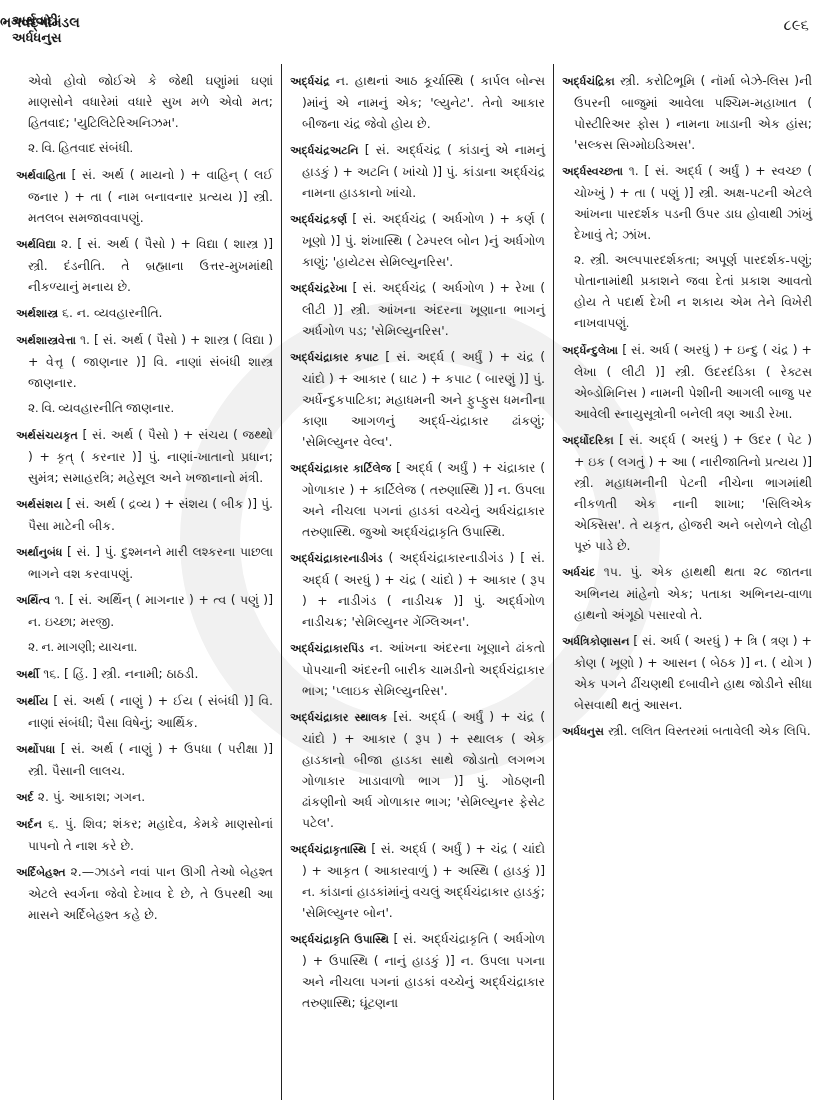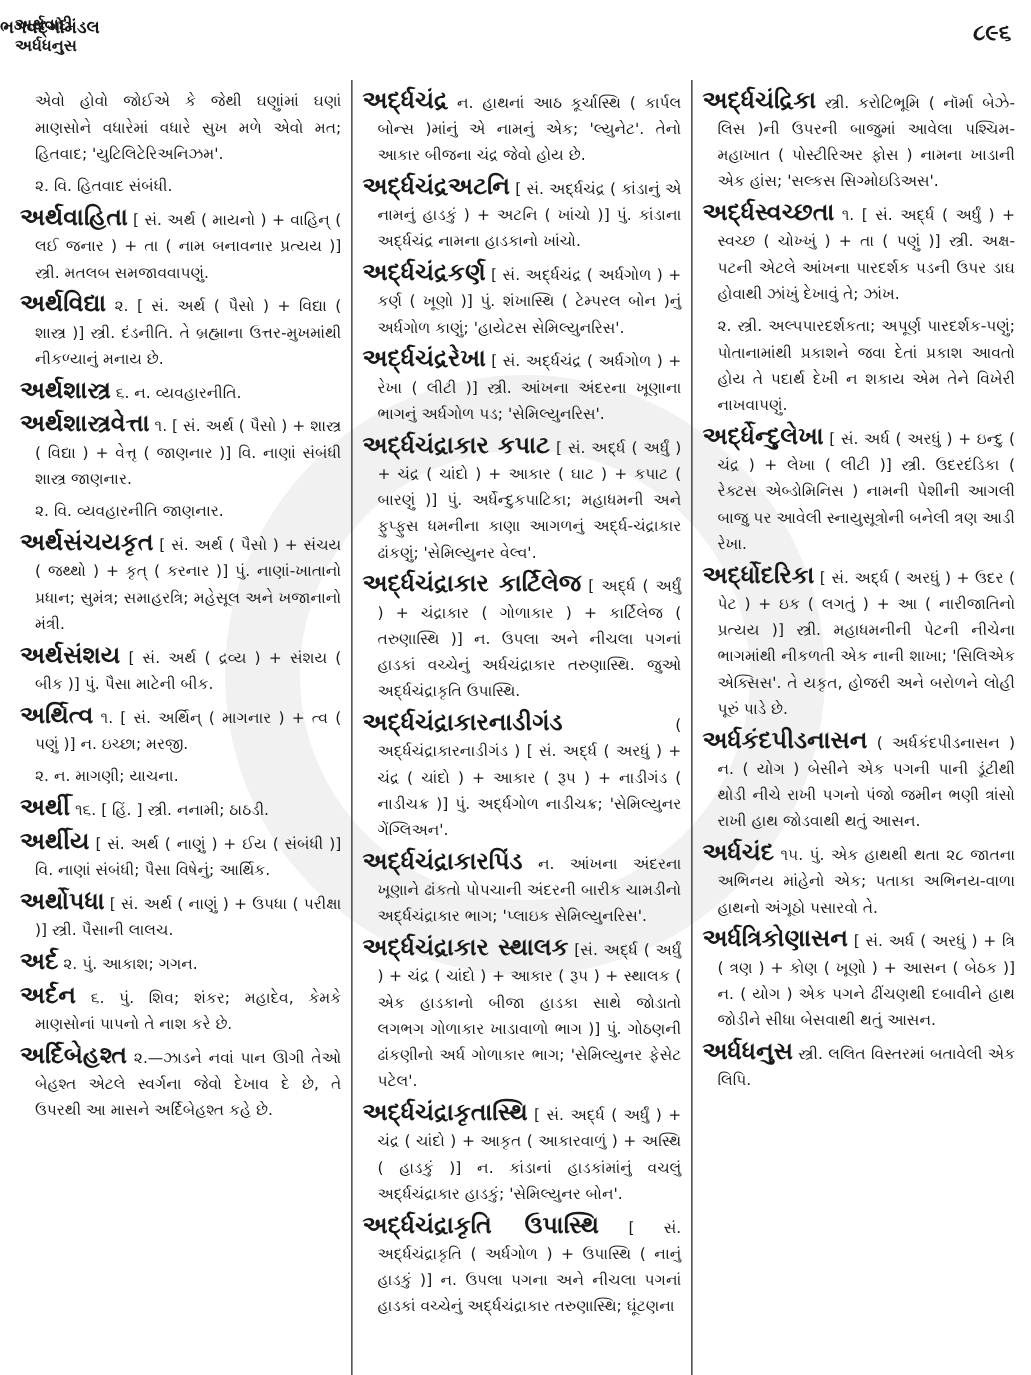--- a/index.html
+++ b/index.html
@@ -13,37 +13,37 @@
     position: absolute; left: 180px; top: 300px;
     width: 480px; height: 480px; border-radius: 50%;
     border: 60px solid #f1f1f1; box-sizing: border-box;
     z-index: 0; pointer-events: none;
   }
   .header {
     position: absolute; top: 0; left: 0; width: 825px; height: 54px; z-index: 1;
   }
   .guide { position: absolute; left: 12px; top: 12px; font-weight: bold; font-size: 13px; line-height: 17px; }
   .title { position: absolute; left: 0; width: 825px; top: 14px; text-align: left; font-weight: bold; font-size: 14px; }
-  .pageno { position: absolute; right: 16px; top: 16px; font-weight: bold; font-size: 18px; }
+  .pageno { position: absolute; right: 16px; top: 16px; font-weight: normal; font-size: 15px; }
   .columns {
     position: absolute; top: 64px; left: 8px; width: 812px; height: 1045px;
     display: flex; z-index: 1; justify-content: flex-end;
   }
   .col {
     box-sizing: border-box; padding: 6px 8px 0 8px;
     font-size: 12.4px; line-height: 21px; text-align: justify;
     overflow: hidden;
   }
   .col1 { width: 273px; }
   .col2 { width: 273px; border-left: 1.5px solid #222; border-right: 1.5px solid #222; }
   .col3 { width: 266px; }
   .entry { margin: 0 0 5px 0; padding-left: 12px; text-indent: -12px; }
   .entry.cont { text-indent: 0; }
-  .sense { margin: 0 0 5px 0; padding-left: 12px; }
-  .hw { font-weight: bold; font-size: 19px; }
+  .sense { margin: 0 0 5px 0; padding-left: 12px; font-family: Liberation Serif, serif; }
+  .hw { font-weight: bold; font-size: 11px; }
 </style>
 </head>
 <body>
 
 <div class="watermark"></div>
 
 <div class="header">
   <div class="guide">
     <div>અર્થવાદી</div>
     <div>અર્ધધનુસ</div>
@@ -56,20 +56,21 @@
   <div class="col col1">
       <p class="entry cont"><span>એવો હોવો જોઈએ કે જેથી ઘણુાંમાં ઘણાં માણસોને વધારેમાં વધારે સુખ મળે એવો મત; હિતવાદ; 'યુટિલિટેરિઅનિઝમ'.</span></p>
       <p class="sense"><span>૨. વિ. હિતવાદ સંબંધી.</span></p>
       <p class="entry"><span class="hw">અર્થવાહિતા</span> <span>[ સં. અર્થ ( માયનો ) + વાહિન્ ( લઈ જનાર ) + તા ( નામ બનાવનાર પ્રત્યય )] સ્ત્રી. મતલબ સમજાવવાપણું.</span></p>
       <p class="entry"><span class="hw">અર્થવિદ્યા</span> <span>૨. [ સં. અર્થ ( પૈસો ) + વિદ્યા ( શાસ્ત્ર )] સ્ત્રી. દંડનીતિ. તે બ્રહ્માના ઉત્તર-મુખમાંથી નીકળ્યાનું મનાય છે.</span></p>
       <p class="entry"><span class="hw">અર્થશાસ્ત્ર</span> <span>૬. ન. વ્યવહારનીતિ.</span></p>
       <p class="entry"><span class="hw">અર્થશાસ્ત્રવેત્તા</span> <span>૧. [ સં. અર્થ ( પૈસો ) + શાસ્ત્ર ( વિદ્યા ) + વેત્તૃ ( જાણનાર )] વિ. નાણાં સંબંધી શાસ્ત્ર જાણનાર.</span></p>
       <p class="sense"><span>૨. વિ. વ્યવહારનીતિ જાણનાર.</span></p>
       <p class="entry"><span class="hw">અર્થસંચયકૃત</span> <span>[ સં. અર્થ ( પૈસો ) + સંચય ( જથ્થો ) + કૃત્ ( કરનાર )] પું. નાણાં-ખાતાનો પ્રધાન; સુમંત્ર; સમાહરત્રિ; મહેસૂલ અને ખજાનાનો મંત્રી.</span></p>
       <p class="entry"><span class="hw">અર્થસંશય</span> <span>[ સં. અર્થ ( દ્રવ્ય ) + સંશય ( બીક )] પું. પૈસા માટેની બીક.</span></p>
+      <p class="entry"><span class="hw">અર્થાનુબંધ</span> <span>[ સં. ] પું. દુશ્મનને મારી લશ્કરના પાછલા ભાગને વશ કરવાપણું.</span></p>
       <p class="entry"><span class="hw">અર્થિત્વ</span> <span>૧. [ સં. અર્થિન્ ( માગનાર ) + ત્વ ( પણું )] ન. ઇચ્છા; મરજી.</span></p>
       <p class="sense"><span>૨. ન. માગણી; યાચના.</span></p>
       <p class="entry"><span class="hw">અર્થી</span> <span>૧૬. [ હિં. ] સ્ત્રી. નનામી; ઠાઠડી.</span></p>
       <p class="entry"><span class="hw">અર્થીય</span> <span>[ સં. અર્થ ( નાણું ) + ઈય ( સંબંધી )] વિ. નાણાં સંબંધી; પૈસા વિષેનું; આર્થિક.</span></p>
       <p class="entry"><span class="hw">અર્થોપધા</span> <span>[ સં. અર્થ ( નાણું ) + ઉપધા ( પરીક્ષા )] સ્ત્રી. પૈસાની લાલચ.</span></p>
       <p class="entry"><span class="hw">અર્દ</span> <span>૨. પું. આકાશ; ગગન.</span></p>
       <p class="entry"><span class="hw">અર્દન</span> <span>૬. પું. શિવ; શંકર; મહાદેવ, કેમકે માણસોનાં પાપનો તે નાશ કરે છે.</span></p>
       <p class="entry"><span class="hw">અર્દિબેહશ્ત</span> <span>૨.—ઝાડને નવાં પાન ઊગી તેઓ બેહશ્ત એટલે સ્વર્ગના જેવો દેખાવ દે છે, તે ઉપરથી આ માસને અર્દિબેહશ્ત કહે છે.</span></p>
     </div>
   <div class="col col2">
@@ -84,18 +85,17 @@
       <p class="entry"><span class="hw">અર્દ્ધચંદ્રાકાર સ્થાલક</span> <span>[સં. અર્દ્ધ ( અર્ધું ) + ચંદ્ર ( ચાંદો ) + આકાર ( રૂપ ) + સ્થાલક ( એક હાડકાનો બીજા હાડકા સાથે જોડાતો લગભગ ગોળાકાર ખાડાવાળો ભાગ )] પું. ગોઠણની ઢાંકણીનો અર્ધ ગોળાકાર ભાગ; 'સેમિલ્યુનર ફેસેટ પટેલ'.</span></p>
       <p class="entry"><span class="hw">અર્દ્ધચંદ્રાકૃતાસ્થિ</span> <span>[ સં. અર્દ્ધ ( અર્ધું ) + ચંદ્ર ( ચાંદો ) + આકૃત ( આકારવાળું ) + અસ્થિ ( હાડકું )] ન. કાંડાનાં હાડકાંમાંનું વચલું અર્દ્ધચંદ્રાકાર હાડકું; 'સેમિલ્યુનર બોન'.</span></p>
       <p class="entry"><span class="hw">અર્દ્ધચંદ્રાકૃતિ ઉપાસ્થિ</span> <span>[ સં. અર્દ્ધચંદ્રાકૃતિ ( અર્ધગોળ ) + ઉપાસ્થિ ( નાનું હાડકું )] ન. ઉપલા પગના અને નીચલા પગનાં હાડકાં વચ્ચેનું અર્દ્ધચંદ્રાકાર તરુણાસ્થિ; ઘૂંટણના</span></p>
     </div>
   <div class="col col3">
       <p class="entry"><span class="hw">અર્દ્ધચંદ્રિકા</span> <span>સ્ત્રી. કરોટિભૂમિ ( નૉર્મા બેઝે-લિસ )ની ઉપરની બાજુમાં આવેલા પશ્ચિમ-મહાખાત ( પોસ્ટીરિઅર ફોસ ) નામના ખાડાની એક હાંસ; 'સલ્કસ સિગ્મોઇડિઅસ'.</span></p>
       <p class="entry"><span class="hw">અર્દ્ધસ્વચ્છતા</span> <span>૧. [ સં. અર્દ્ધ ( અર્ધું ) + સ્વચ્છ ( ચોખ્ખું ) + તા ( પણું )] સ્ત્રી. અક્ષ-પટની એટલે આંખના પારદર્શક પડની ઉપર ડાઘ હોવાથી ઝાંખું દેખાવું તે; ઝાંખ.</span></p>
       <p class="sense"><span>૨. સ્ત્રી. અલ્પપારદર્શકતા; અપૂર્ણ પારદર્શક-પણું; પોતાનામાંથી પ્રકાશને જવા દેતાં પ્રકાશ આવતો હોય તે પદાર્થ દેખી ન શકાય એમ તેને વિખેરી નાખવાપણું.</span></p>
       <p class="entry"><span class="hw">અર્દ્ધેન્દુલેખા</span> <span>[ સં. અર્ધ ( અરધું ) + ઇન્દુ ( ચંદ્ર ) + લેખા ( લીટી )] સ્ત્રી. ઉદરદંડિકા ( રેક્ટસ એબ્ડોમિનિસ ) નામની પેશીની આગલી બાજુ પર આવેલી સ્નાયુસૂત્રોની બનેલી ત્રણ આડી રેખા.</span></p>
       <p class="entry"><span class="hw">અર્દ્ધોદરિકા</span> <span>[ સં. અર્દ્ધ ( અરધું ) + ઉદર ( પેટ ) + ઇક ( લગતું ) + આ ( નારીજાતિનો પ્રત્યય )] સ્ત્રી. મહાધમનીની પેટની નીચેના ભાગમાંથી નીકળતી એક નાની શાખા; 'સિલિએક એક્સિસ'. તે યકૃત, હોજરી અને બરોળને લોહી પૂરું પાડે છે.</span></p>
-      <p class="entry"><span class="hw">અર્ધકંદપીડનાસન</span> <span>( અર્ધકંદપીડનાસન ) ન. ( યોગ ) બેસીને એક પગની પાની ડૂંટીથી થોડી નીચે રાખી પગનો પંજો જમીન ભણી ત્રાંસો રાખી હાથ જોડવાથી થતું આસન.</span></p>
       <p class="entry"><span class="hw">અર્ધચંદ</span> <span>૧૫. પું. એક હાથથી થતા ૨૮ જાતના અભિનય માંહેનો એક; પતાકા અભિનય-વાળા હાથનો અંગૂઠો પસારવો તે.</span></p>
       <p class="entry"><span class="hw">અર્ધત્રિકોણાસન</span> <span>[ સં. અર્ધ ( અરધું ) + ત્રિ ( ત્રણ ) + કોણ ( ખૂણો ) + આસન ( બેઠક )] ન. ( યોગ ) એક પગને ઢીંચણથી દબાવીને હાથ જોડીને સીધા બેસવાથી થતું આસન.</span></p>
       <p class="entry"><span class="hw">અર્ધધનુસ</span> <span>સ્ત્રી. લલિત વિસ્તરમાં બતાવેલી એક લિપિ.</span></p>
     </div>
 </div>
 
 </body></html>

